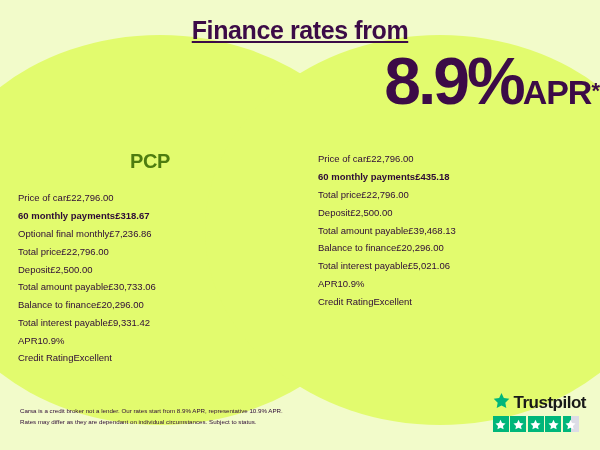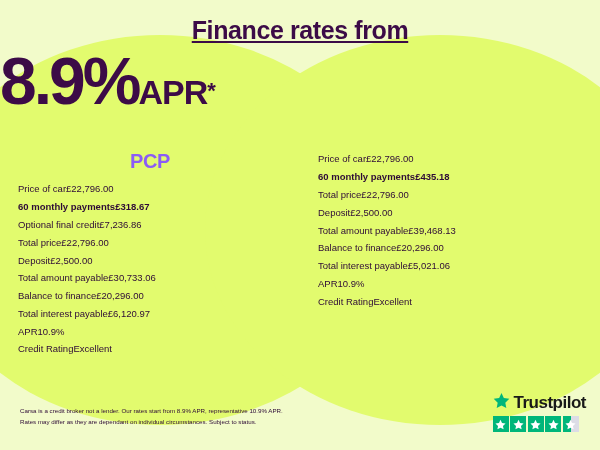--- a/index.html
+++ b/index.html
@@ -30,21 +30,21 @@
     position:absolute; top:16px; left:0; width:600px;
     text-align:center;
     color:#3c0b47;
     font-size:25px;
     font-weight:bold;
     letter-spacing:-0.4px;
     text-decoration:underline;
   }
   .bigrate {
     position:absolute; top:48px; left:0; width:600px;
-    text-align:left;
+    text-align:right;
     color:#3c0b47;
     white-space:nowrap;
     line-height:1;
   }
   .bigrate .num {
     font-size:66px;
     font-weight:bold;
     letter-spacing:-3px;
   }
   .bigrate .apr {
@@ -62,24 +62,24 @@
   
   .plans {
     position:absolute;
     top:150px; left:0;
     width:600px;
     display:flex;
   }
   .plan { width:300px; padding:0 18px; }
   .plan-title {
     text-align:center;
-    color:#8b5cf6;
+    color:#4d7c0f;
     font-size:20px;
     font-weight:bold;
-    margin-bottom:7px;
+    margin-bottom:16px;
     letter-spacing:-0.3px;
   }
   .row {
     display:flex;
     justify-content:flex-start;
     align-items:baseline;
     color:#2d0a36;
     font-size:9.5px;
     padding:3.4px 0;
     white-space:nowrap;
@@ -152,42 +152,42 @@
           <div class="plan-title">PCP</div>
           <div class="row">
             <span class="label">Price of car</span>
             <span class="value">£22,796.00</span>
           </div>
           <div class="row em">
             <span class="label">60 monthly payments</span>
             <span class="value">£318.67</span>
           </div>
           <div class="row">
-            <span class="label">Optional final credit</span>
+            <span class="label">Optional final monthly</span>
             <span class="value">£7,236.86</span>
           </div>
           <div class="row">
             <span class="label">Total price</span>
             <span class="value">£22,796.00</span>
           </div>
           <div class="row">
             <span class="label">Deposit</span>
             <span class="value">£2,500.00</span>
           </div>
           <div class="row">
             <span class="label">Total amount payable</span>
             <span class="value">£30,733.06</span>
           </div>
           <div class="row">
             <span class="label">Balance to finance</span>
             <span class="value">£20,296.00</span>
           </div>
           <div class="row">
             <span class="label">Total interest payable</span>
-            <span class="value">£6,120.97</span>
+            <span class="value">£9,331.42</span>
           </div>
           <div class="row">
             <span class="label">APR</span>
             <span class="value">10.9%</span>
           </div>
           <div class="row">
             <span class="label">Credit Rating</span>
             <span class="value">Excellent</span>
           </div>
         </div>

